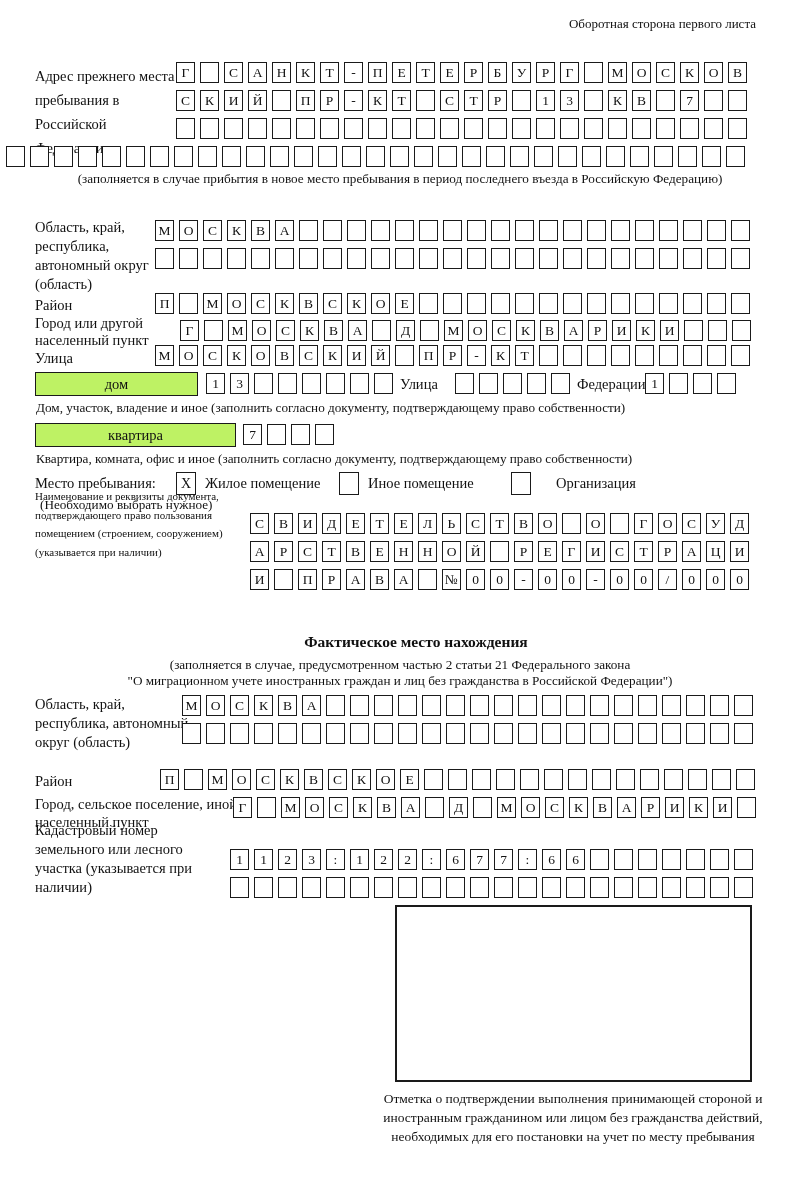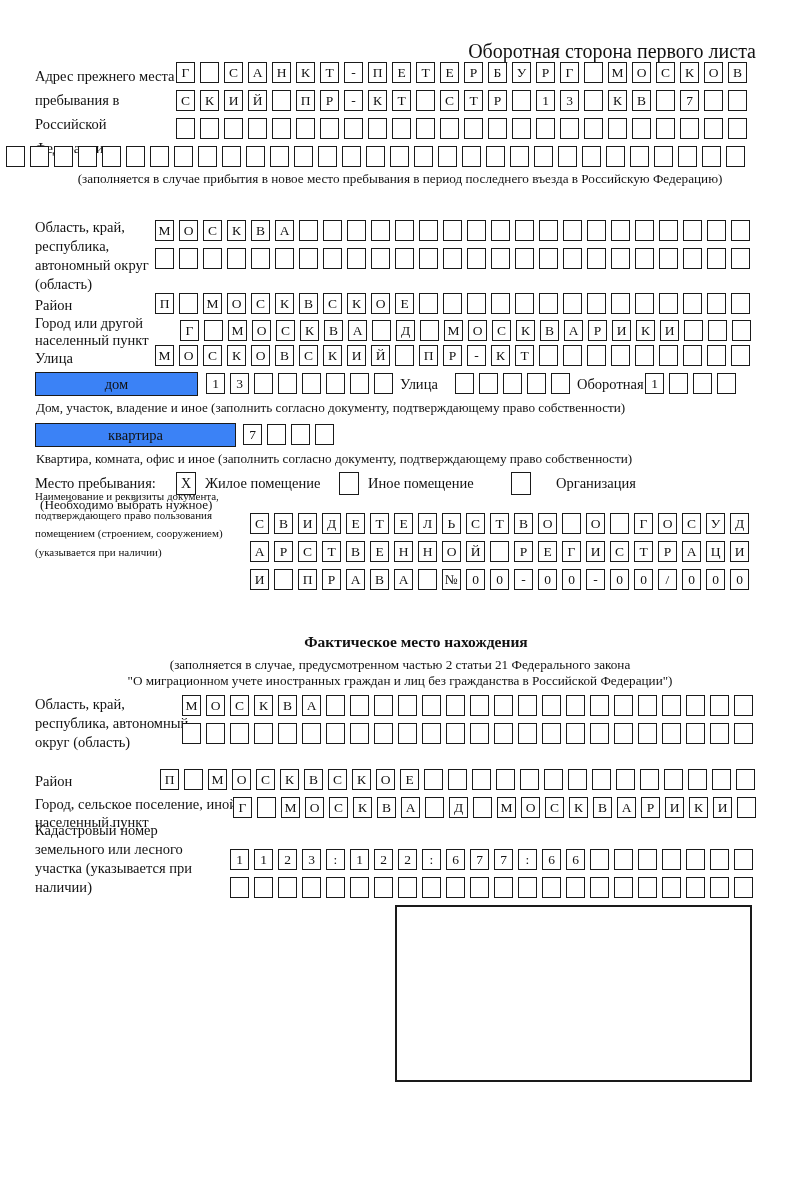--- a/index.html
+++ b/index.html
@@ -17,30 +17,30 @@
   .center{text-align:center;}
   .title{position:absolute;left:0;width:100%;text-align:center;font-weight:bold;font-size:15.5px;}
   .cellrow{position:absolute;display:flex;gap:5px;}
   .cell{
     flex:0 0 19px;width:19px;height:21px;box-sizing:border-box;
     border:1.5px solid #1a1a1a;background:#fff;
     display:inline-flex;align-items:center;justify-content:center;
     font-size:13.5px;line-height:1;font-family:"Liberation Serif","DejaVu Serif",serif;
   }
   .labelbox{
-    position:absolute;box-sizing:border-box;border:1.5px solid #1a1a1a;background:#3b82f6;
+    position:absolute;box-sizing:border-box;border:1.5px solid #1a1a1a;background:#bef264;
     display:flex;align-items:center;justify-content:center;font-size:14.5px;
   }
   .checkbox{
     position:absolute;width:20px;height:23px;box-sizing:border-box;
     border:1.5px solid #1a1a1a;background:#fff;
     display:flex;align-items:center;justify-content:center;font-size:14px;
   }
   .bigbox{position:absolute;box-sizing:border-box;border:2px solid #1a1a1a;background:#fff;}
-  .hnote{position:absolute;font-size:20px;margin-top:24px;}
+  .hnote{position:absolute;font-size:13px;}
 </style>
 </head>
 <body>
 
 <div class="page">
 
   <div class="hnote" style="top:16px;right:44px;">Оборотная сторона первого листа</div>
 
   <div class="flabel" style="left:35px;top:64px;width:142px;line-height:24px;">Адрес прежнего места пребывания в Российской Федерации</div>
   <div class="cellrow" style="left:176px;top:62px;">
@@ -311,21 +311,21 @@
       <span class="cell"></span>
     </div>
   <div class="flabel" style="left:400px;top:375px;">Улица</div>
   <div class="cellrow" style="left:455px;top:373px;">
       <span class="cell"></span>
       <span class="cell"></span>
       <span class="cell"></span>
       <span class="cell"></span>
       <span class="cell"></span>
     </div>
-  <div class="flabel" style="left:577px;top:375px;">Оборотная</div>
+  <div class="flabel" style="left:577px;top:375px;">Федерации</div>
   <div class="cellrow" style="left:645px;top:373px;">
       <span class="cell">1</span>
       <span class="cell"></span>
       <span class="cell"></span>
       <span class="cell"></span>
     </div>
   <div class="caption" style="left:36px;top:400px;">Дом, участок, владение и иное (заполнить согласно документу, подтверждающему право собственности)</div>
 
   <div class="labelbox" style="left:35px;top:423px;width:201px;height:24px;">квартира</div>
   <div class="cellrow" style="left:243px;top:424px;">
@@ -573,14 +573,15 @@
       <span class="cell"></span>
       <span class="cell"></span>
       <span class="cell"></span>
       <span class="cell"></span>
       <span class="cell"></span>
       <span class="cell"></span>
       <span class="cell"></span>
     </div>
 
   <div class="bigbox" style="left:395px;top:905px;width:357px;height:177px;"></div>
+  <div class="caption center" style="left:383px;top:1089px;width:380px;font-size:13.5px;line-height:19px;">Отметка о подтверждении выполнения принимающей стороной и иностранным гражданином или лицом без гражданства действий, необходимых для его постановки на учет по месту пребывания</div>
 
 </div>
 
 </body></html>

